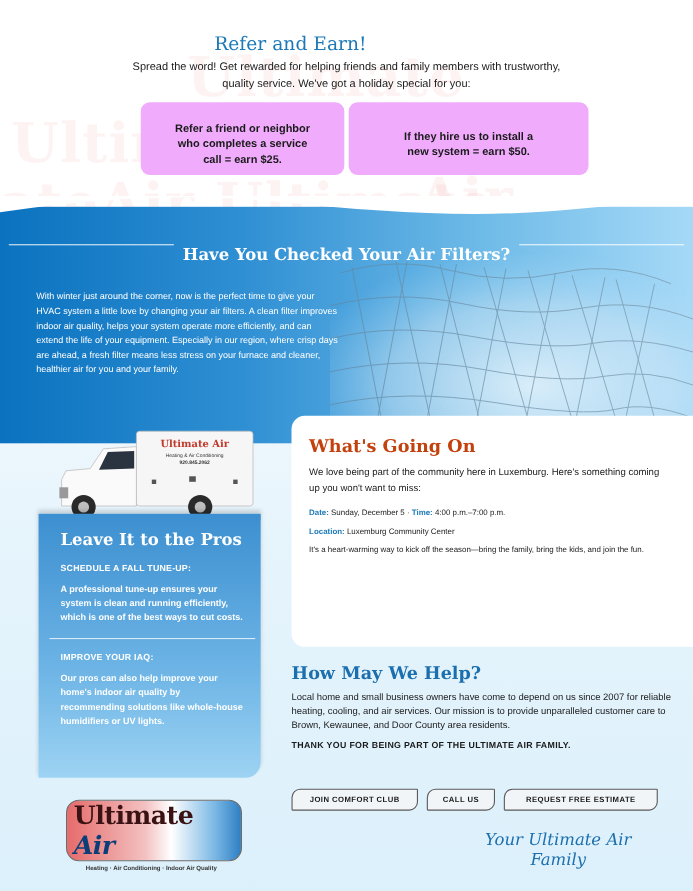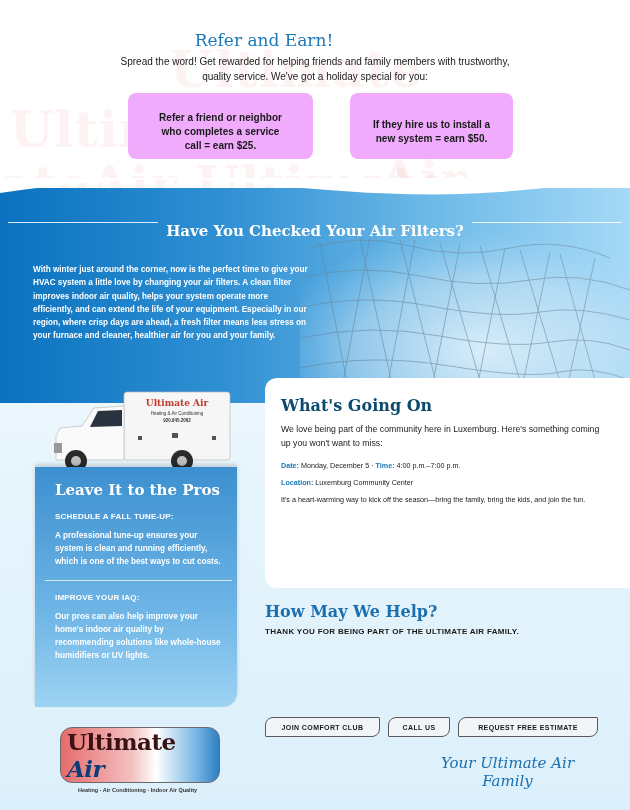--- a/index.html
+++ b/index.html
@@ -26,21 +26,21 @@
     position: absolute; top: 54px; left: 120px; width: 390px; text-align: center;
     font-size: 10px; line-height: 15px; color: #1a1a1a;
   }
   .refer-card {
     position: absolute; top: 93px; height: 66px; background: #f0abfc;
     border-radius: 8px; display: flex; align-items: center; justify-content: center;
     padding-top: 12px; text-align: center; font-weight: bold; font-size: 10px; line-height: 14px;
     color: #1a1a1a;
   }
   .refer-card.c1 { left: 128px; width: 185px; }
-  .refer-card.c2 { left: 317px; width: 163px; margin-left: 33px; }
+  .refer-card.c2 { left: 317px; width: 218px; }
 
   
   .band {
     position: absolute; top: 188px; left: 0; width: 630px; height: 215px;
     background: linear-gradient(90deg, #0a72bf 0%, #2f8fd3 35%, #6fbbe8 70%, #a6d9f7 100%);
     overflow: hidden;
   }
   .wave {
     position: absolute; top: 158px; left: 0; width: 630px; height: 50px;
   }
@@ -51,21 +51,21 @@
   .band-title-wrap {
     position: absolute; top: 222px; left: 0; width: 630px; height: 18px;
     display: flex; justify-content: center; gap: 8px;
   }
   .band-line { height: 1px; background: rgba(255,255,255,0.85); }
   .band-line.l { width: 150px; }
   .band-line.r { width: 150px; }
   .band-title { color: #fff; font-size: 15px; white-space: nowrap; }
   .band-text {
     position: absolute; top: 263px; left: 33px; width: 275px;
-    color: #fff; font-size: 8.2px; line-height: 13.3px; font-weight: bold;
+    color: #fff; font-size: 8.2px; line-height: 13.3px; font-weight: normal;
   }
 
   
   .truck {
     position: absolute; left: 52px; top: 388px; width: 185px; height: 85px;
   }
   .pros {
     position: absolute; left: 35px; top: 467px; width: 202px; height: 240px;
     background: linear-gradient(180deg, #3c8fd0 0%, #6eb5e6 60%, #9dd3f3 100%);
     border-radius: 0 0 14px 0; color: #fff; padding: 14px 15px 0 20px;
@@ -86,21 +86,21 @@
     border: 1px solid #6b6b6b; color: #3a1214;
   }
   .logo-text .air { color: #0b3e78; font-style: italic; }
   .logo-tag { font-size: 5.5px; font-weight: bold; color: #333; margin-top: 4px; text-align: left; padding-left: 18px; }
 
   
   .going {
     position: absolute; left: 265px; top: 378px; width: 365px; height: 210px;
     background: #fff; border-radius: 12px 0 0 12px; padding: 18px 20px 0 16px;
   }
-  .going-title { font-size: 16px; color: #0c4a6e; margin-bottom: 8px; }
+  .going-title { font-size: 16px; color: #c2410c; margin-bottom: 8px; }
   .going-intro { font-size: 8.7px; line-height: 13.5px; margin-bottom: 10px; }
   .event-title { font-size: 8.2px; font-weight: bold; margin-bottom: 4px; }
   .event-line { font-size: 7.2px; line-height: 11px; margin-bottom: 6px; }
   .event-line .k { color: #1c79b8; font-weight: bold; }
   .event-close { font-size: 7.2px; line-height: 11px; }
 
   
   .help { position: absolute; left: 265px; top: 602px; width: 350px; }
   .help-title { font-size: 16px; color: #1c6fae; margin-bottom: 6px; }
   .help-body { font-size: 8.6px; line-height: 13.2px; margin-bottom: 6px; }
@@ -199,32 +199,33 @@
   <div class="pros-div"></div>
   <div class="pros-head">IMPROVE YOUR IAQ:</div>
   <p class="pros-body">Our pros can also help improve your home's indoor air quality by recommending solutions like whole-house humidifiers or UV lights.</p>
 </aside>
 
 <section class="going">
   <h3 class="going-title serif">What's Going On</h3>
   <p class="going-intro">We love being part of the community here in Luxemburg. Here's something coming up you won't want to miss:</p>
   <div class="event-line">
     <span class="k">Date:</span>
-    <span>Monday, December 5</span><span> · </span><span class="k">Time:</span>
+    <span>Sunday, December 5</span><span> · </span><span class="k">Time:</span>
     <span>4:00 p.m.–7:00 p.m.</span>
   </div>
   <div class="event-line">
     <span class="k">Location:</span>
     <span>Luxemburg Community Center</span>
   </div>
   <p class="event-close">It's a heart-warming way to kick off the season—bring the family, bring the kids, and join the fun.</p>
 </section>
 
 <section class="help">
   <h3 class="help-title serif">How May We Help?</h3>
+  <p class="help-body">Local home and small business owners have come to depend on us since 2007 for reliable heating, cooling, and air services. Our mission is to provide unparalleled customer care to Brown, Kewaunee, and Door County area residents.</p>
   <p class="help-thanks">THANK YOU FOR BEING PART OF THE ULTIMATE AIR FAMILY.</p>
 </section>
 
 <div class="btn-row">
   <div class="btn b1">JOIN COMFORT CLUB</div>
   <div class="btn b2">CALL US</div>
   <div class="btn b3">REQUEST FREE ESTIMATE</div>
 </div>
 
 <div class="logo">

